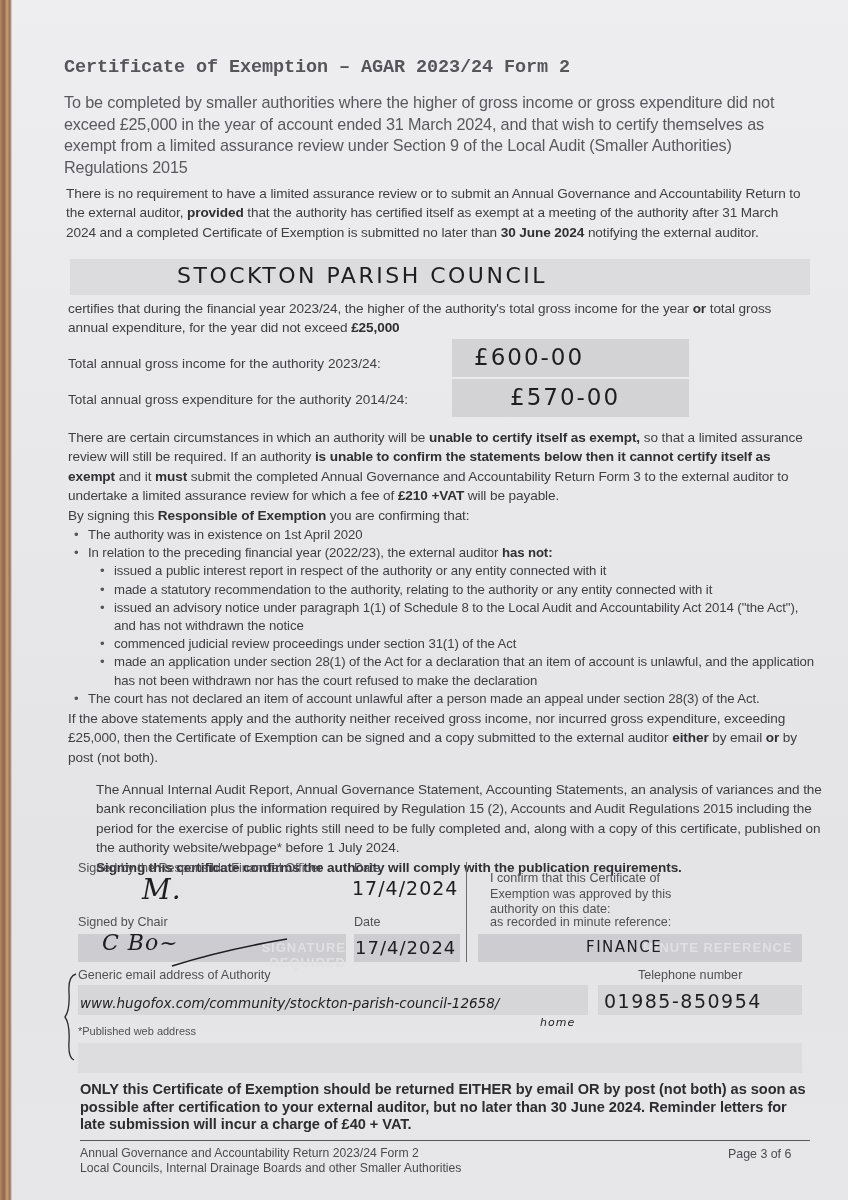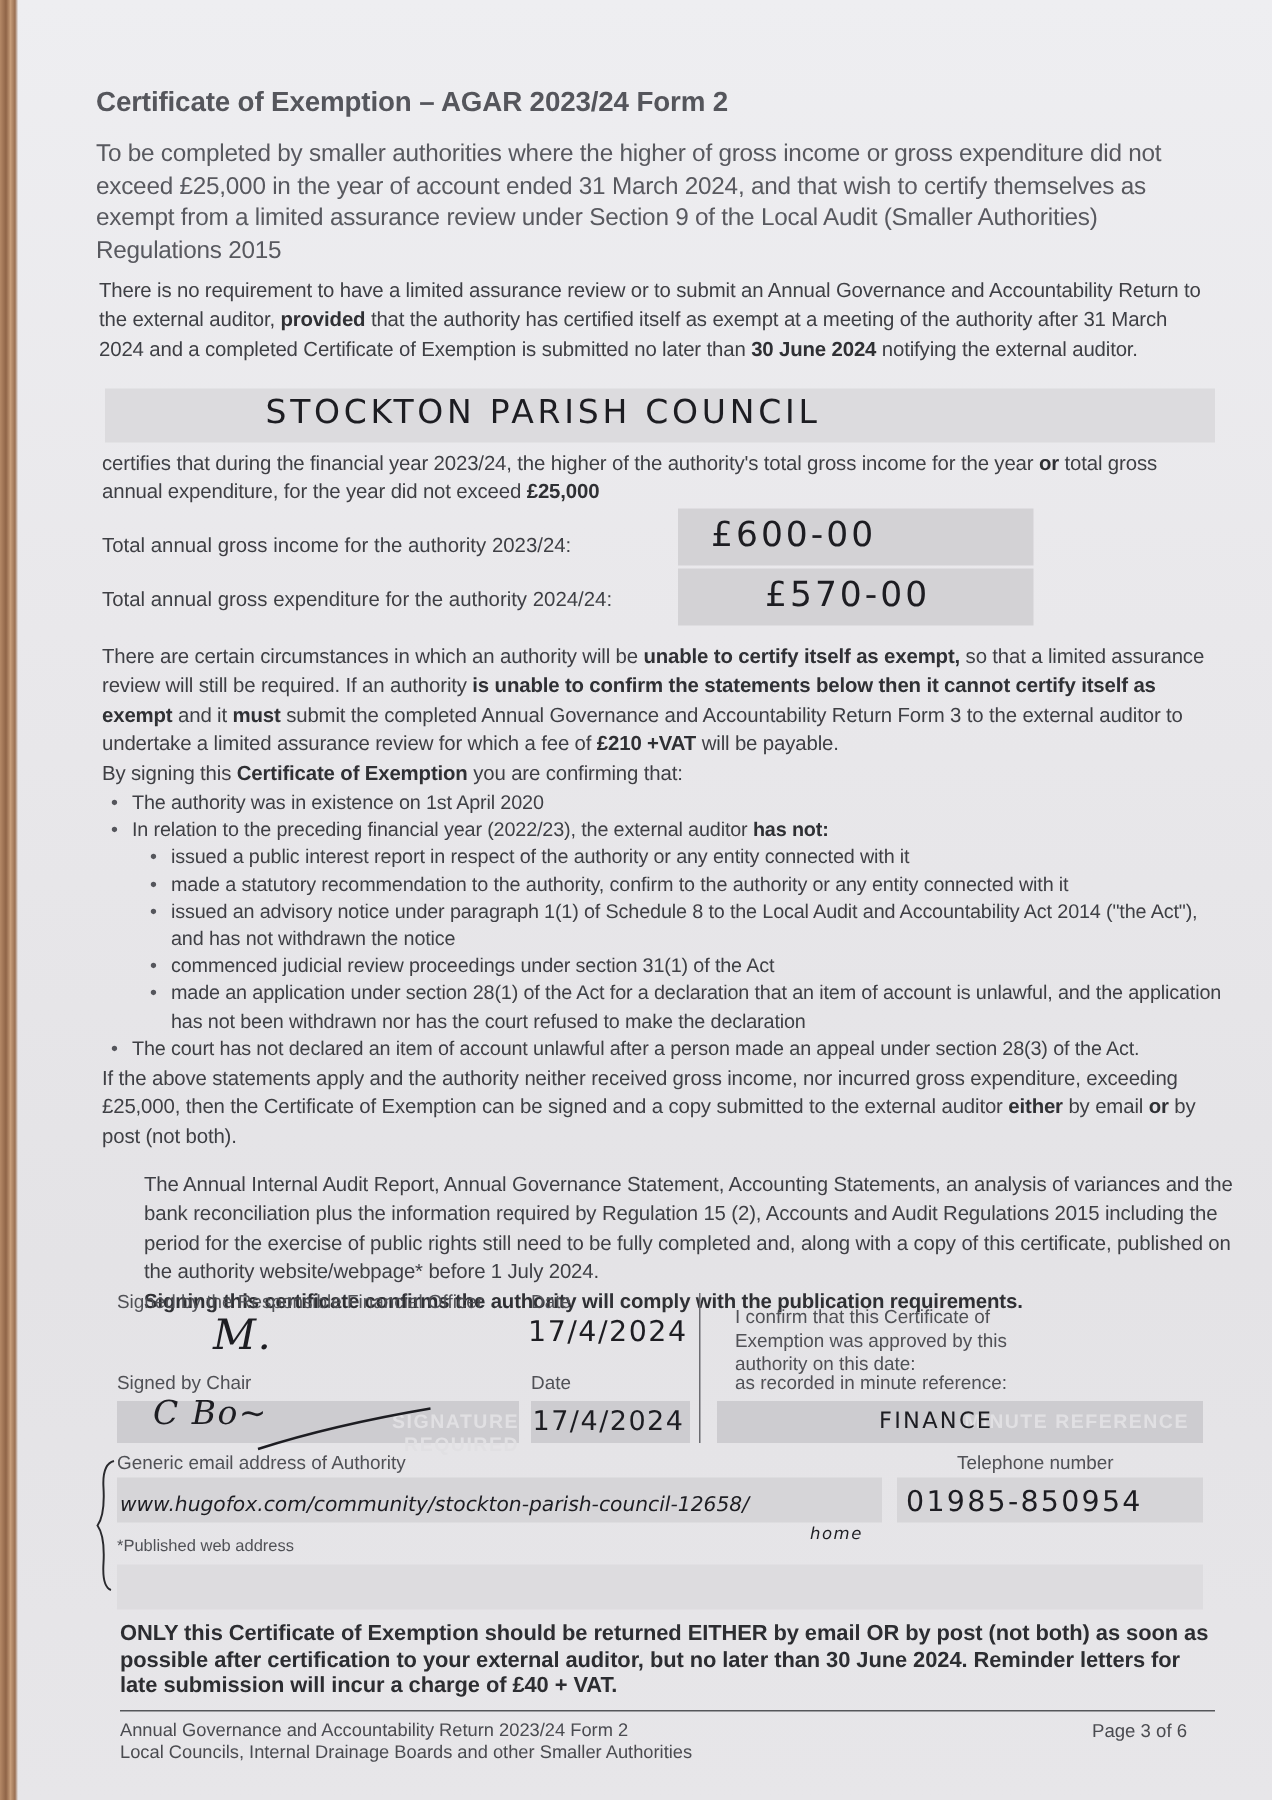--- a/index.html
+++ b/index.html
@@ -11,20 +11,21 @@
     position: relative;
   }
   .page {
     position: absolute; left: 12px; top: 0; width: 836px; height: 1200px;
     background: linear-gradient(180deg, #eeeef1 0%, #e9e8eb 35%, #e4e3e6 70%, #e7e6e9 100%);
   }
   .abs { position: absolute; }
   .title {
     left: 52px; top: 57px; font-size: 18.5px; font-weight: bold; color: #55565c;
     letter-spacing: -0.1px;
+    font-family: Liberation Mono, monospace;
   }
   .intro {
     left: 52px; top: 92px; width: 740px; font-size: 16.2px; line-height: 21.5px; color: #58595f;
     letter-spacing: -0.15px;
   }
   .para {
     font-size: 13.6px; line-height: 19.4px; color: #3e3f44; letter-spacing: -0.1px;
   }
   .p1 { left: 54px; top: 184px; width: 745px; }
   b, .b { font-weight: bold; color: #2f3034; }
@@ -108,38 +109,38 @@
   <div class="abs hand name-hand">STOCKTON PARISH COUNCIL</div>
 
   <div class="abs para p2">
     <span>certifies that during the financial year 2023/24, the higher of the authority's total gross income for the year </span><b>or</b><span> total gross annual expenditure, for the year did not exceed </span><b>£25,000</b>
   </div>
 
   <div class="abs amt-label lab-income">Total annual gross income for the authority 2023/24:</div>
   <div class="abs amtbox box-income"></div>
   <div class="abs hand amt-hand hand-income">£600-00</div>
 
-  <div class="abs amt-label lab-exp">Total annual gross expenditure for the authority 2024/24:</div>
+  <div class="abs amt-label lab-exp">Total annual gross expenditure for the authority 2014/24:</div>
   <div class="abs amtbox box-exp"></div>
   <div class="abs hand amt-hand hand-exp">£570-00</div>
 
   <div class="abs para p3">
     <span>There are certain circumstances in which an authority will be </span><b>unable to certify itself as exempt,</b><span> so that a limited assurance review will still be required. If an authority </span><b>is unable to confirm the statements below then it cannot certify itself as exempt</b><span> and it </span><b>must</b><span> submit the completed Annual Governance and Accountability Return Form 3 to the external auditor to undertake a limited assurance review for which a fee of </span><b>£210 +VAT</b><span> will be payable.</span>
   </div>
 
   <div class="abs para p4">
-    <span>By signing this </span><b>Certificate of Exemption</b><span> you are confirming that:</span>
+    <span>By signing this </span><b>Responsible of Exemption</b><span> you are confirming that:</span>
   </div>
 
   <ul class="abs list bl1">
     <li>The authority was in existence on 1st April 2020</li>
     <li><span>In relation to the preceding financial year (2022/23), the external auditor </span><b>has not:</b>
       <ul class="list bl2">
         <li>issued a public interest report in respect of the authority or any entity connected with it</li>
-        <li>made a statutory recommendation to the authority, confirm to the authority or any entity connected with it</li>
+        <li>made a statutory recommendation to the authority, relating to the authority or any entity connected with it</li>
         <li>issued an advisory notice under paragraph 1(1) of Schedule 8 to the Local Audit and Accountability Act 2014 ("the Act"), and has not withdrawn the notice</li>
         <li>commenced judicial review proceedings under section 31(1) of the Act</li>
         <li>made an application under section 28(1) of the Act for a declaration that an item of account is unlawful, and the application has not been withdrawn nor has the court refused to make the declaration</li>
       </ul>
     </li>
     <li>The court has not declared an item of account unlawful after a person made an appeal under section 28(3) of the Act.</li>
   </ul>
 
   <div class="abs para p5">
     <span>If the above statements apply and the authority neither received gross income, nor incurred gross expenditure, exceeding £25,000, then the Certificate of Exemption can be signed and a copy submitted to the external auditor </span><b>either</b><span> by email </span><b>or</b><span> by post (not both).</span>

